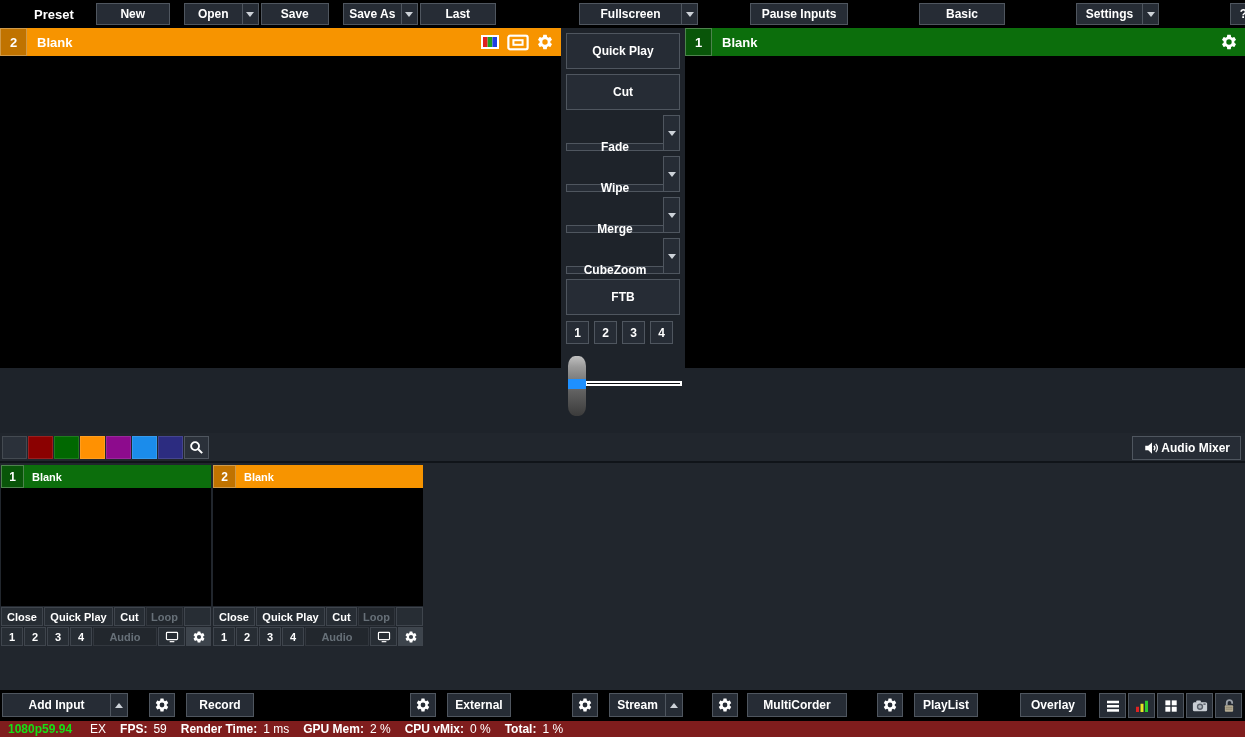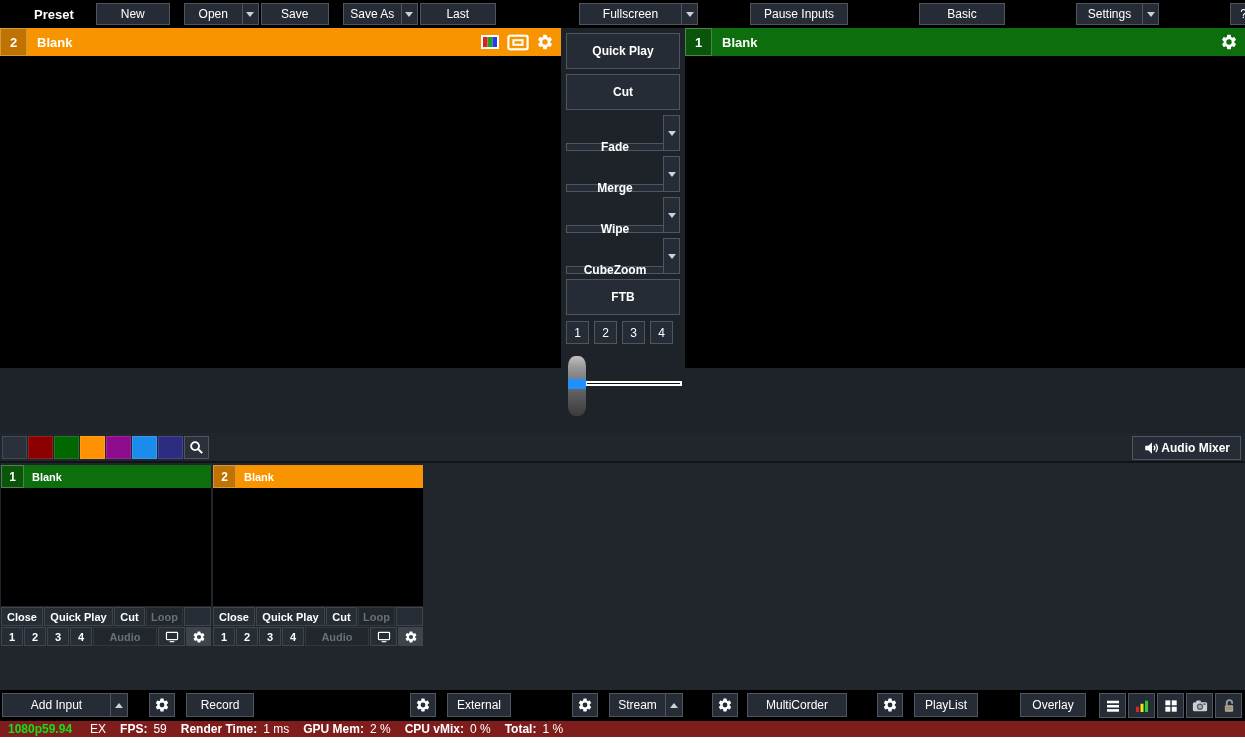--- a/index.html
+++ b/index.html
@@ -5,21 +5,21 @@
   * { margin:0; padding:0; box-sizing:border-box; }
   html,body { background:#000; }
   .app {
     position:relative; width:1245px; height:743px; overflow:hidden;
     background:#000; font-family:"Liberation Sans", sans-serif; color:#fff;
     -webkit-font-smoothing:antialiased;
   }
   
   .btn {
     background:#262c35; border:1px solid #4f565f; color:#fff;
-    font-weight:normal; font-size:12px; display:flex; align-items:center;
+    font-weight:bold; font-size:12px; display:flex; align-items:center;
     justify-content:center; height:22px; cursor:default; white-space:nowrap;
   }
   .split { display:flex; height:22px; }
   .split .main { border-right:none; padding:0 10px; }
   .split .arrow-seg {
     width:17px; background:#262c35; border:1px solid #4f565f;
     display:flex; align-items:center; justify-content:center;
   }
   .arr-down { width:0; height:0; border-left:4px solid transparent; border-right:4px solid transparent; border-top:5px solid #cdd2d8; }
   .arr-up   { width:0; height:0; border-left:4px solid transparent; border-right:4px solid transparent; border-bottom:5px solid #cdd2d8; }
@@ -249,27 +249,27 @@
       <div class="t-btn">
         <div class="main">Cut</div>
       </div>
       <div class="t-btn has-arrow">
         <div class="main">Fade</div>
         <div class="arrow-seg">
             <span class="arr-down"></span>
           </div>
       </div>
       <div class="t-btn has-arrow">
+        <div class="main">Wipe</div>
+        <div class="arrow-seg">
+            <span class="arr-down"></span>
+          </div>
+      </div>
+      <div class="t-btn has-arrow">
         <div class="main">Merge</div>
-        <div class="arrow-seg">
-            <span class="arr-down"></span>
-          </div>
-      </div>
-      <div class="t-btn has-arrow">
-        <div class="main">Wipe</div>
         <div class="arrow-seg">
             <span class="arr-down"></span>
           </div>
       </div>
       <div class="t-btn has-arrow">
         <div class="main">CubeZoom</div>
         <div class="arrow-seg">
             <span class="arr-down"></span>
           </div>
       </div>

